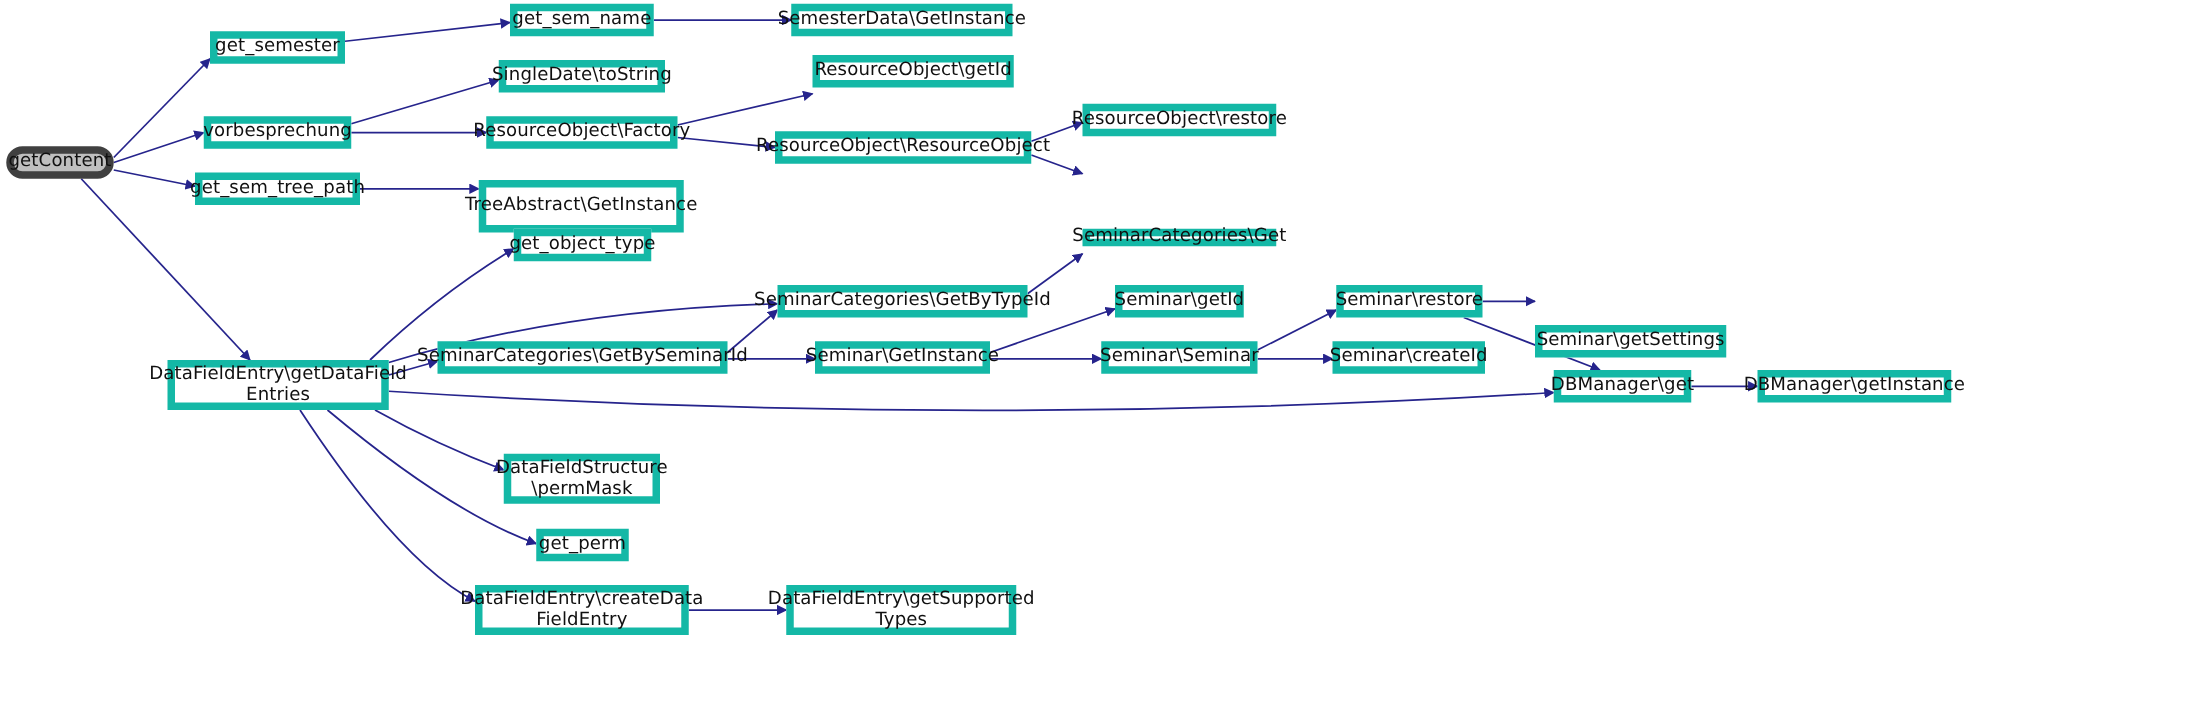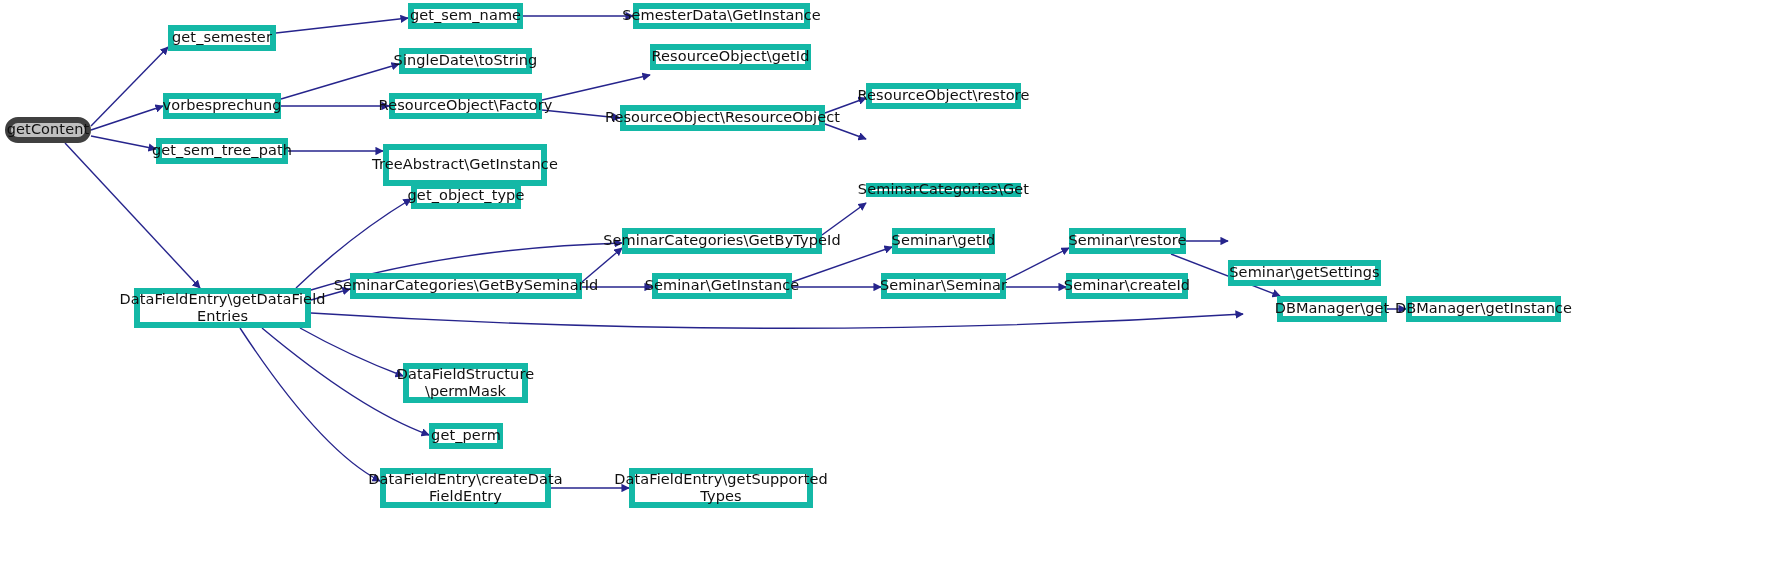--- a/index.html
+++ b/index.html
@@ -117,21 +117,21 @@
       <div class="node" style="left: 411px; top: 183px; width: 110px; height: 26px;">get_object_type</div>
       <div class="node" style="left: 622px; top: 228px; width: 200px; height: 26px;">SeminarCategories\GetByTypeId</div>
       <div class="node" style="left: 350px; top: 273px; width: 232px; height: 26px;">SeminarCategories\GetBySeminarId</div>
       <div class="node" style="left: 866px; top: 183px; width: 155px; height: 14px;">SeminarCategories\Get</div>
       <div class="node" style="left: 892px; top: 228px; width: 103px; height: 26px;">Seminar\getId</div>
       <div class="node" style="left: 652px; top: 273px; width: 140px; height: 26px;">Seminar\GetInstance</div>
       <div class="node" style="left: 881px; top: 273px; width: 125px; height: 26px;">Seminar\Seminar</div>
       <div class="node" style="left: 1069px; top: 228px; width: 117px; height: 26px;">Seminar\restore</div>
       <div class="node" style="left: 1066px; top: 273px; width: 122px; height: 26px;">Seminar\createId</div>
       <div class="node" style="left: 1228px; top: 228px; width: 153px; height: 26px; margin-top: 32px;">Seminar\getSettings</div>
-      <div class="node" style="left: 1243px; top: 296px; width: 110px; height: 26px; margin-left: 34px;">DBManager\get</div>
+      <div class="node" style="left: 1243px; top: 296px; width: 110px; height: 26px;">DBManager\get</div>
       <div class="node" style="left: 1406px; top: 296px; width: 155px; height: 26px;">DBManager\getInstance</div>
       <div class="node" style="left: 403px; top: 363px; width: 125px; height: 40px;">DataFieldStructure
 \permMask</div>
       <div class="node" style="left: 429px; top: 423px; width: 74px; height: 26px;">get_perm</div>
       <div class="node" style="left: 380px; top: 468px; width: 171px; height: 40px;">DataFieldEntry\createData
 FieldEntry</div>
       <div class="node" style="left: 629px; top: 468px; width: 184px; height: 40px;">DataFieldEntry\getSupported
 Types</div>
     </div>
 

